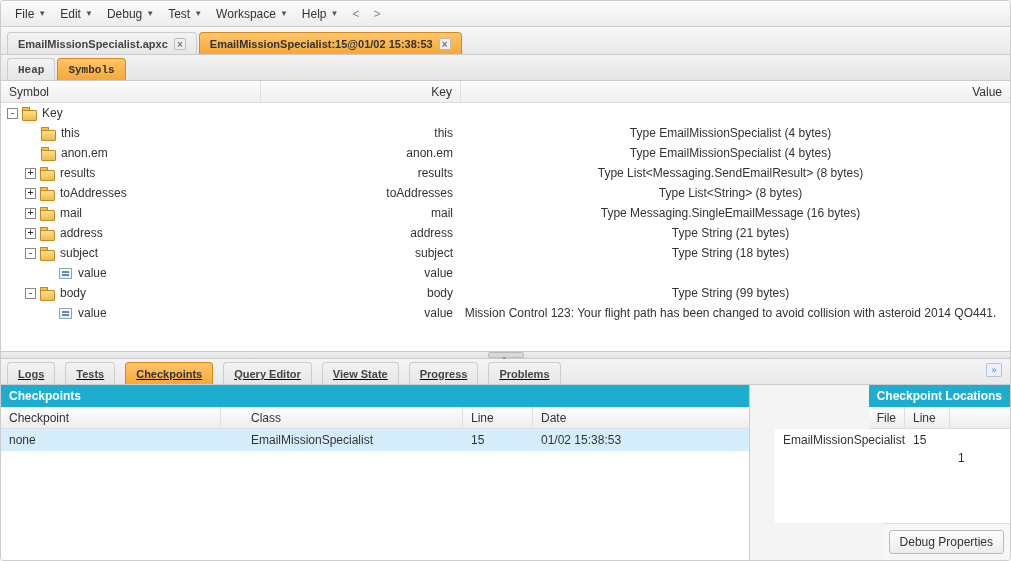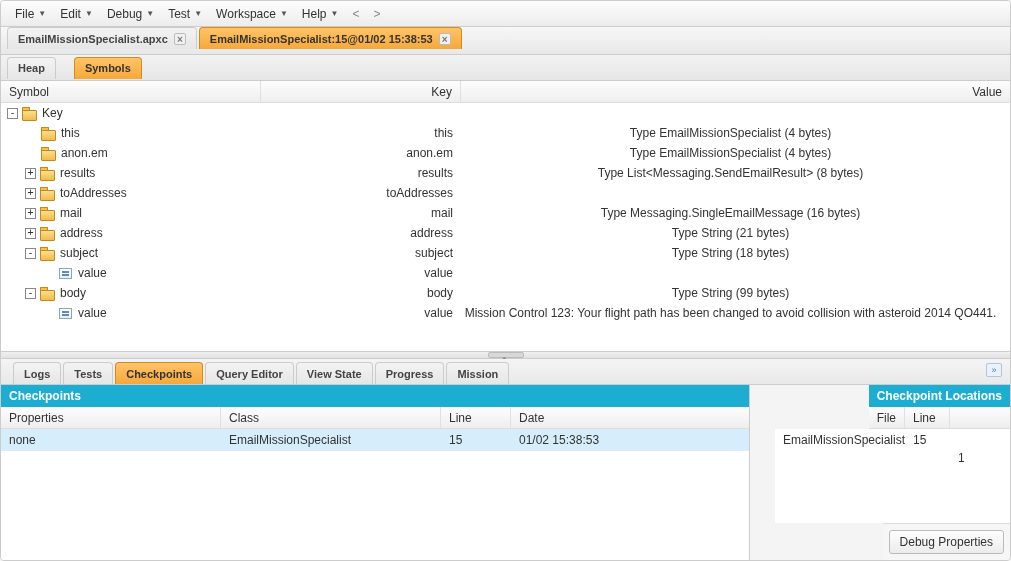--- a/index.html
+++ b/index.html
@@ -37,20 +37,21 @@
     color: #555;
   }
   .nav-btn {
     padding: 2px 6px;
     color: #888;
     cursor: pointer;
   }
   
   .tabbar {
     display: flex;
+    align-items: flex-end;
     height: 28px;
     padding: 0 6px;
     background: linear-gradient(#f7f7f7, #e8e8e8);
     border-bottom: 1px solid #ccc;
     gap: 2px;
   }
   .tab {
     display: flex;
     align-items: center;
     gap: 6px;
@@ -76,26 +77,27 @@
     line-height: 11px;
     text-align: center;
     font-size: 10px;
     color: #777;
     border: 1px solid #bbb;
     border-radius: 2px;
     background: #f0f0f0;
   }
   .subtabbar {
     display: flex;
-    align-items: center;
+    align-items: flex-end;
     height: 26px;
     padding: 0 6px;
     background: linear-gradient(#f2f2f2, #e6e6e6);
     border-bottom: 1px solid #ccc;
-    gap: 18px;
+    gap: 2px;
+    font-family: Liberation Mono, monospace;
   }
   
   .symbols-panel {
     height: 270px;
     display: flex;
     flex-direction: column;
     background: #fff;
   }
   .col-headers {
     display: flex;
@@ -200,25 +202,26 @@
     border:1px solid #bbb;
     border-radius:2px;
   }
   .grip::before {content:"▾"; font-size:7px; color:#888; position:relative; top:-3px; left:14px;}
 
   
   .bottom-tabbar {
     display: flex;
     align-items: flex-end;
     height: 26px;
-    padding: 0 12px;
+    padding: 0 6px;
     background: linear-gradient(#f4f4f4,#e9e9e9);
     border-bottom: 1px solid #ccc;
-    gap: 2px;
+    gap: 10px;
     position:relative;
+    text-decoration:underline;
   }
   .expand-icon {
     position:absolute;
     right:8px; top:4px;
     width:16px; height:14px;
     border:1px solid #b0c3e0;
     background:#eaf2ff;
     border-radius:2px;
     cursor:pointer;
     text-align:center;
@@ -268,21 +271,21 @@
   }
   .grid-body {
     flex:1; background:#fff; overflow:auto;
   }
   .grid-row {
     display:flex; height:22px; align-items:center;
     color:#333;
   }
   .grid-row.selected { background:#d6eefb; }
   .g-ns { width:220px; padding-left:8px;}
-  .g-class { width:220px; padding-left:8px;}
+  .g-class { width:220px; padding-left:8px;margin-left:22px;}
   .g-line { width:70px; padding-left:8px;}
   .g-date { flex:1; padding-left:8px;}
   .rg-file { flex:1; padding-left:8px;}
   .rg-line { width:45px; padding-left:8px;}
   .rg-iter { width:60px; padding-left:8px;margin-top:36px;}
 
   .button-bar {
     padding:6px;
     border-top:1px solid #ddd;
     background:#f6f6f6;
@@ -392,20 +395,21 @@
         <div class="c-key">results</div>
         <div class="c-value">Type List&lt;Messaging.SendEmailResult&gt; (8 bytes)</div>
       </div>
       <div class="tree-row">
         <div class="c-symbol indent1" style="padding-left: 24px;">
           <span class="toggle">+</span>
           <span class="folder-icon"></span>
           <span style="margin-left: 4px;">toAddresses</span>
         </div>
         <div class="c-key">toAddresses</div>
+        <div class="c-value">Type List&lt;String&gt; (8 bytes)</div>
       </div>
       <div class="tree-row">
         <div class="c-symbol indent1" style="padding-left: 24px;">
           <span class="toggle">+</span>
           <span class="folder-icon"></span>
           <span style="margin-left: 4px;">mail</span>
         </div>
         <div class="c-key">mail</div>
         <div class="c-value">Type Messaging.SingleEmailMessage (16 bytes)</div>
       </div>
@@ -473,30 +477,30 @@
   <div class="tab">
       <span>Query Editor</span>
     </div>
   <div class="tab">
       <span>View State</span>
     </div>
   <div class="tab">
       <span>Progress</span>
     </div>
   <div class="tab">
-      <span>Mission</span>
+      <span>Problems</span>
     </div>
   <div class="expand-icon">»</div>
 </div>
 
 <div class="bottom-area">
   <div class="left-pane">
     <div class="pane-header">Checkpoints</div>
     <div class="grid-header">
-      <div class="g-ns">Properties</div>
+      <div class="g-ns">Checkpoint</div>
       <div class="g-class">Class</div>
       <div class="g-line">Line</div>
       <div class="g-date" style="border-right:none;">Date</div>
     </div>
     <div class="grid-body">
       <div class="grid-row selected">
         <div class="g-ns">none</div>
         <div class="g-class">EmailMissionSpecialist</div>
         <div class="g-line">15</div>
         <div class="g-date">01/02 15:38:53</div>

